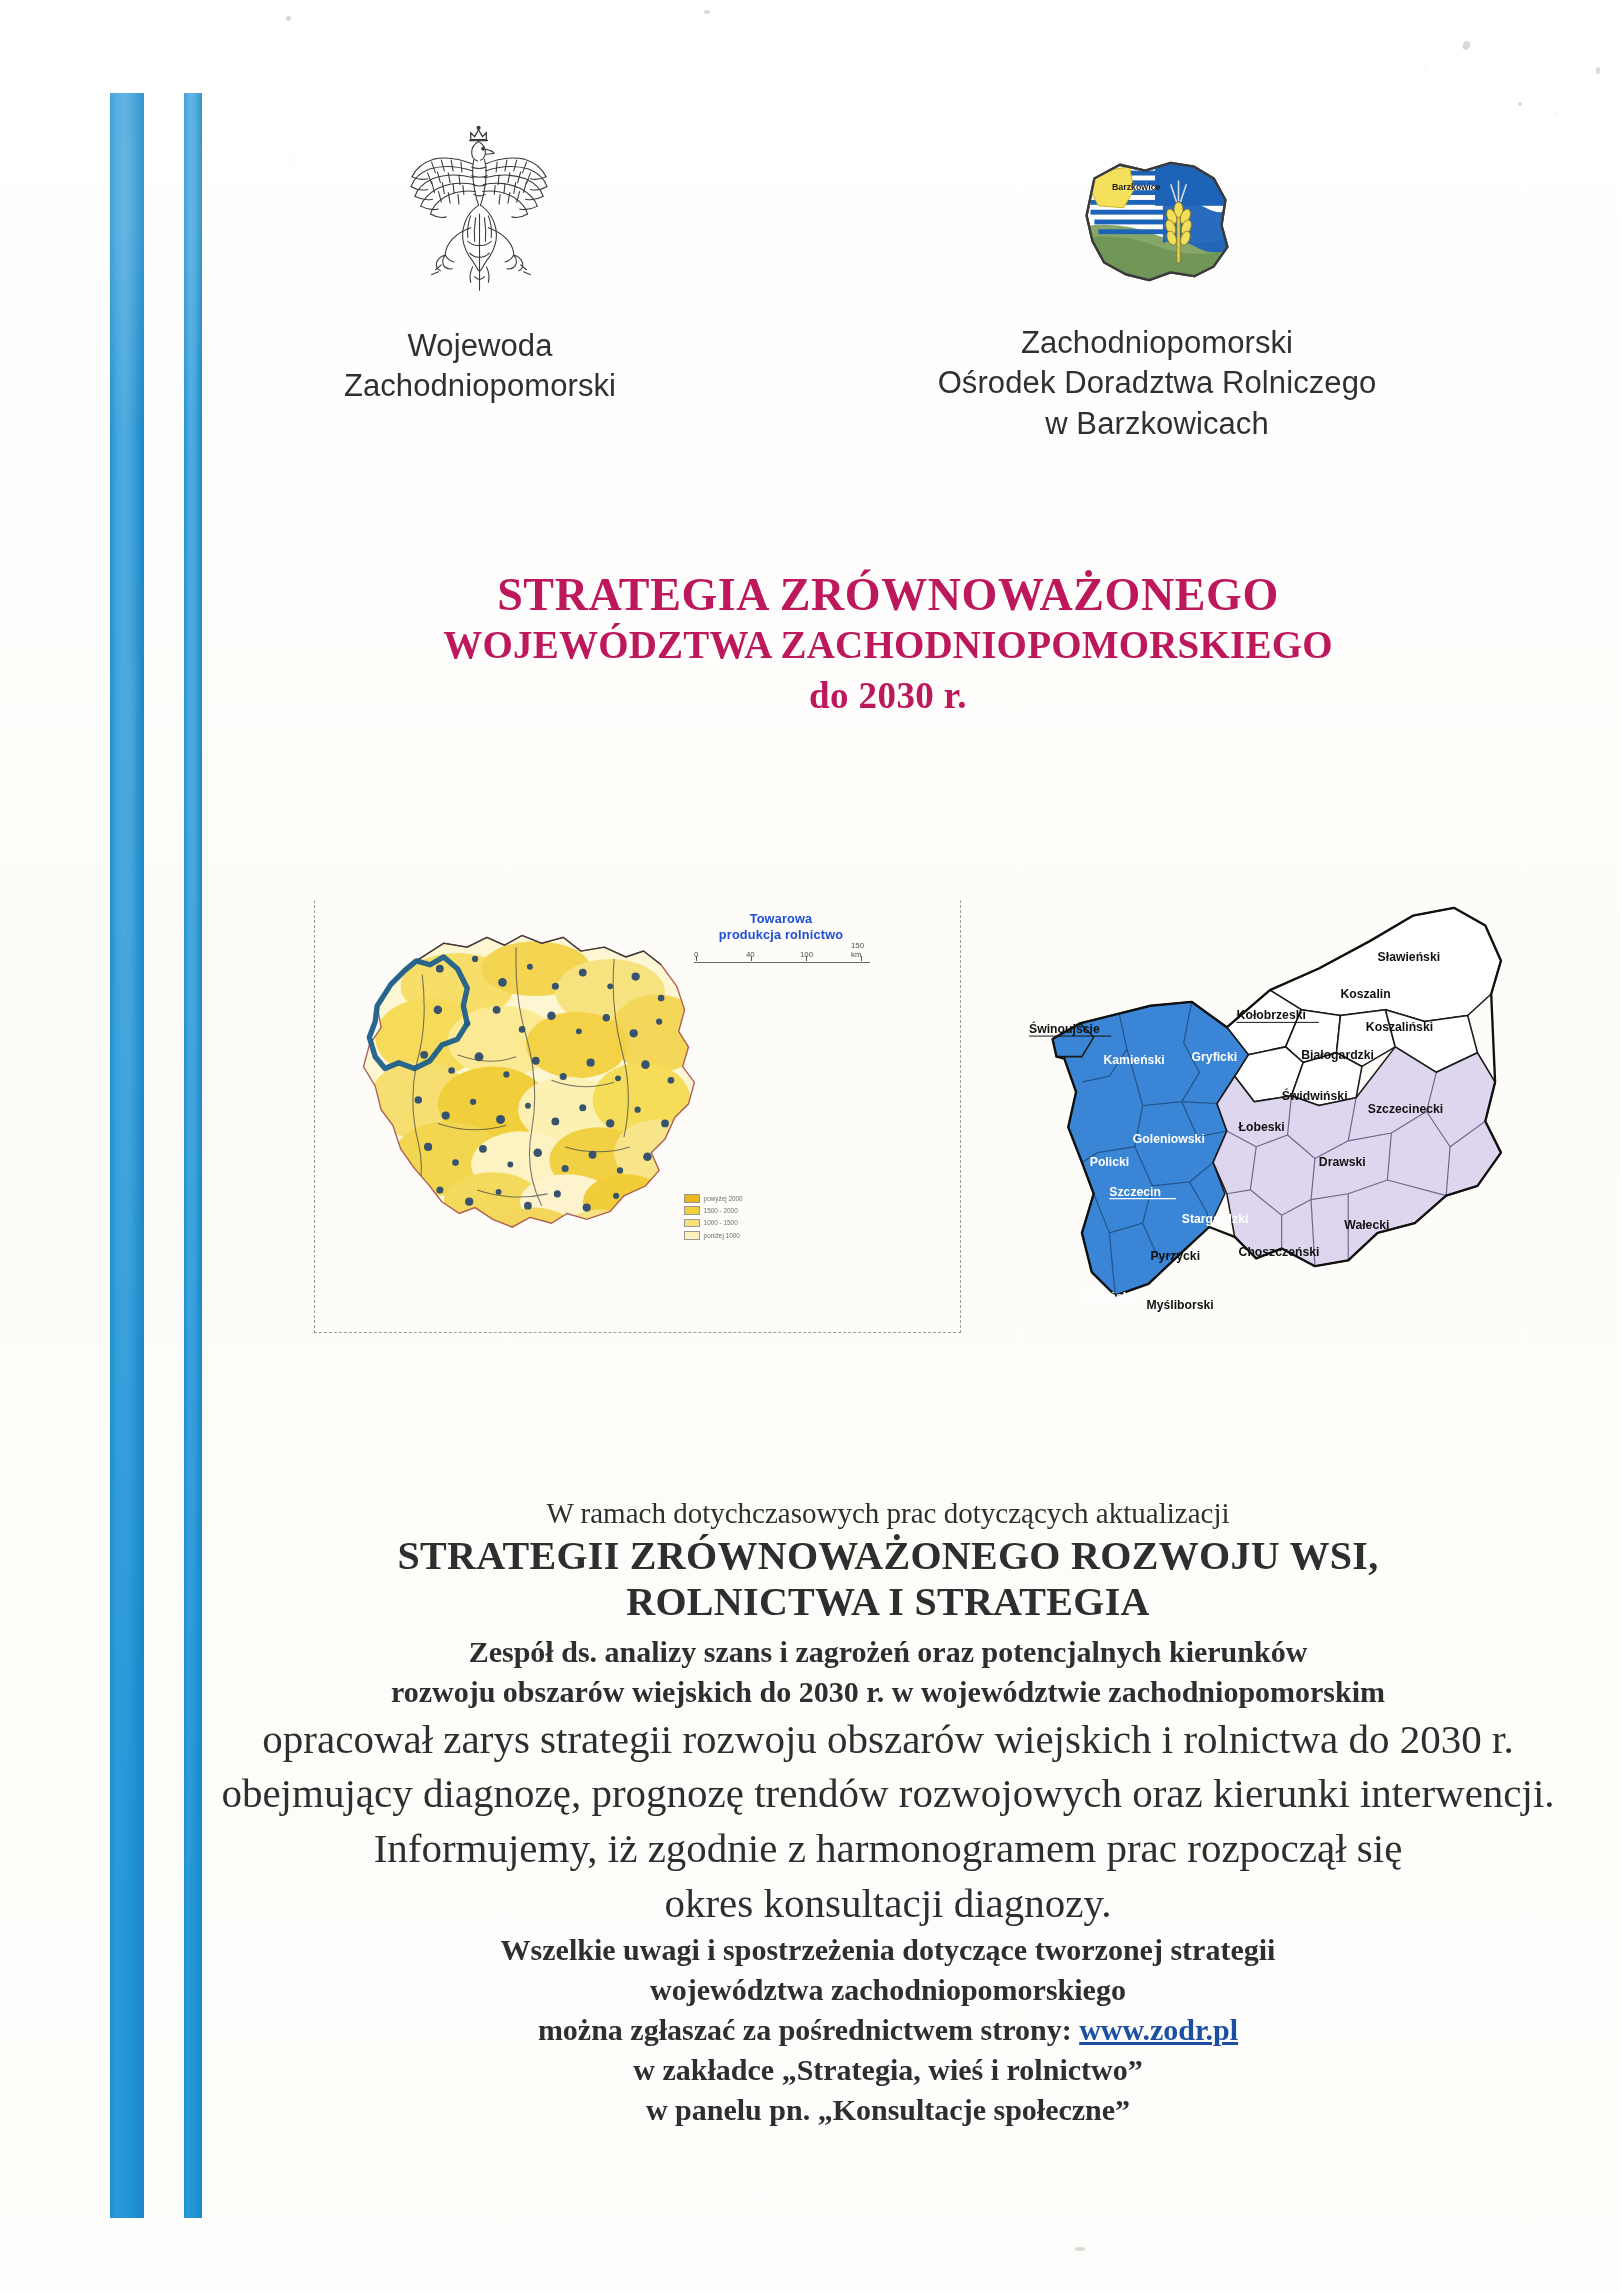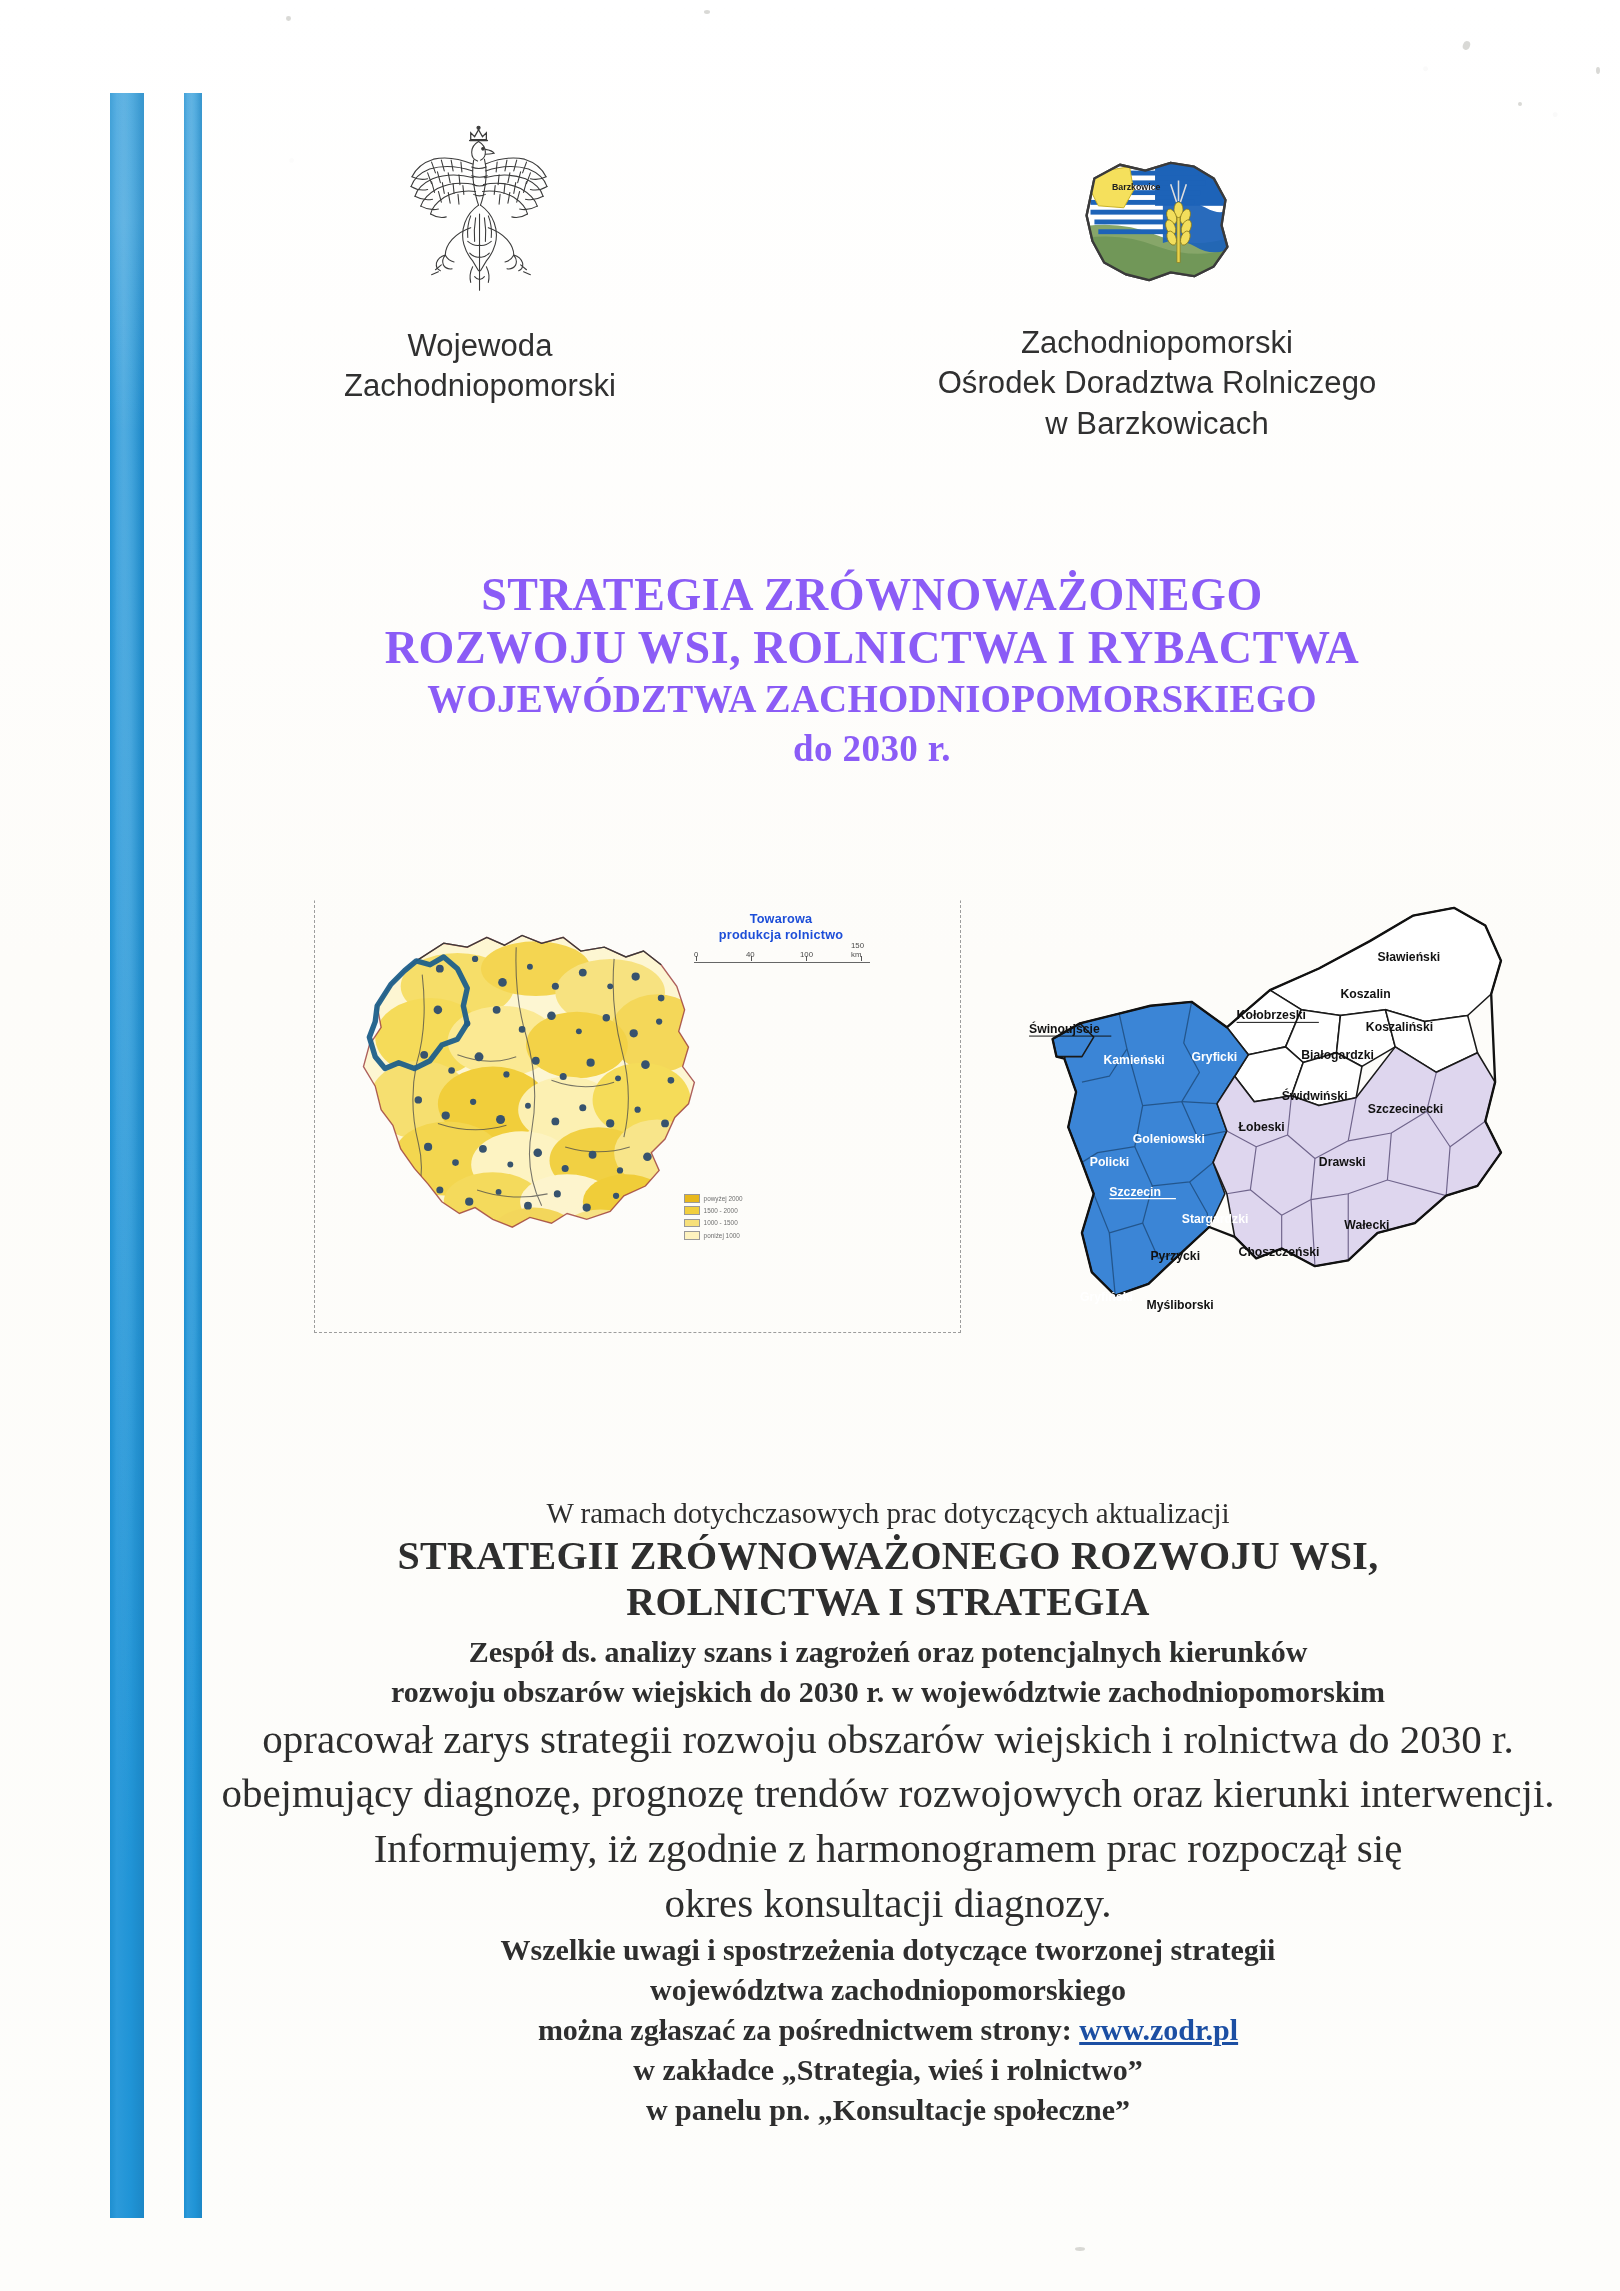--- a/index.html
+++ b/index.html
@@ -79,24 +79,24 @@
     color: #303030;
     letter-spacing: 0.1px;
     margin-top: 21.6px;
   }
   #hdr-right .org-text { margin-top: 29px; }
 
   
   #title-block {
     position: absolute;
     top: 568px;
-    left: 186px;
+    left: 202px;
     width: 1372px;
     text-align: center;
-    color: #8b5cf6;
+    color: #be185d;
   }
   .t-line {
     font-weight: bold;
     letter-spacing: 0.6px;
     white-space: nowrap;
   }
   #title-line-1 { font-size: 46px; line-height: 1.16; }
   #title-line-2 { font-size: 46px; line-height: 1.16; }
   #title-line-3 { font-size: 39px; line-height: 1.22; letter-spacing: 0.2px; }
   #title-line-4 { font-size: 37px; line-height: 1.45; letter-spacing: 0.4px; }
@@ -343,21 +343,20 @@
         <div>Zachodniopomorski</div>
         <div>Ośrodek Doradztwa Rolniczego</div>
         <div>w Barzkowicach</div>
       </div>
     </div>
 
   </div>
 
   <div id="title-block">
     <div class="t-line" id="title-line-1">STRATEGIA ZRÓWNOWAŻONEGO</div>
-    <div class="t-line" id="title-line-2">ROZWOJU WSI, ROLNICTWA I RYBACTWA</div>
     <div class="t-line" id="title-line-3">WOJEWÓDZTWA ZACHODNIOPOMORSKIEGO</div>
     <div class="t-line" id="title-line-4">do 2030 r.</div>
   </div>
 
   <div id="figures">
 
     <div class="fig" id="fig-poland">
       <div class="map-frame"></div>
 
       <svg width="412" height="421" viewBox="0 0 420 430" style="position:absolute;left:5.9px;top:7.8px;" aria-hidden="true">

